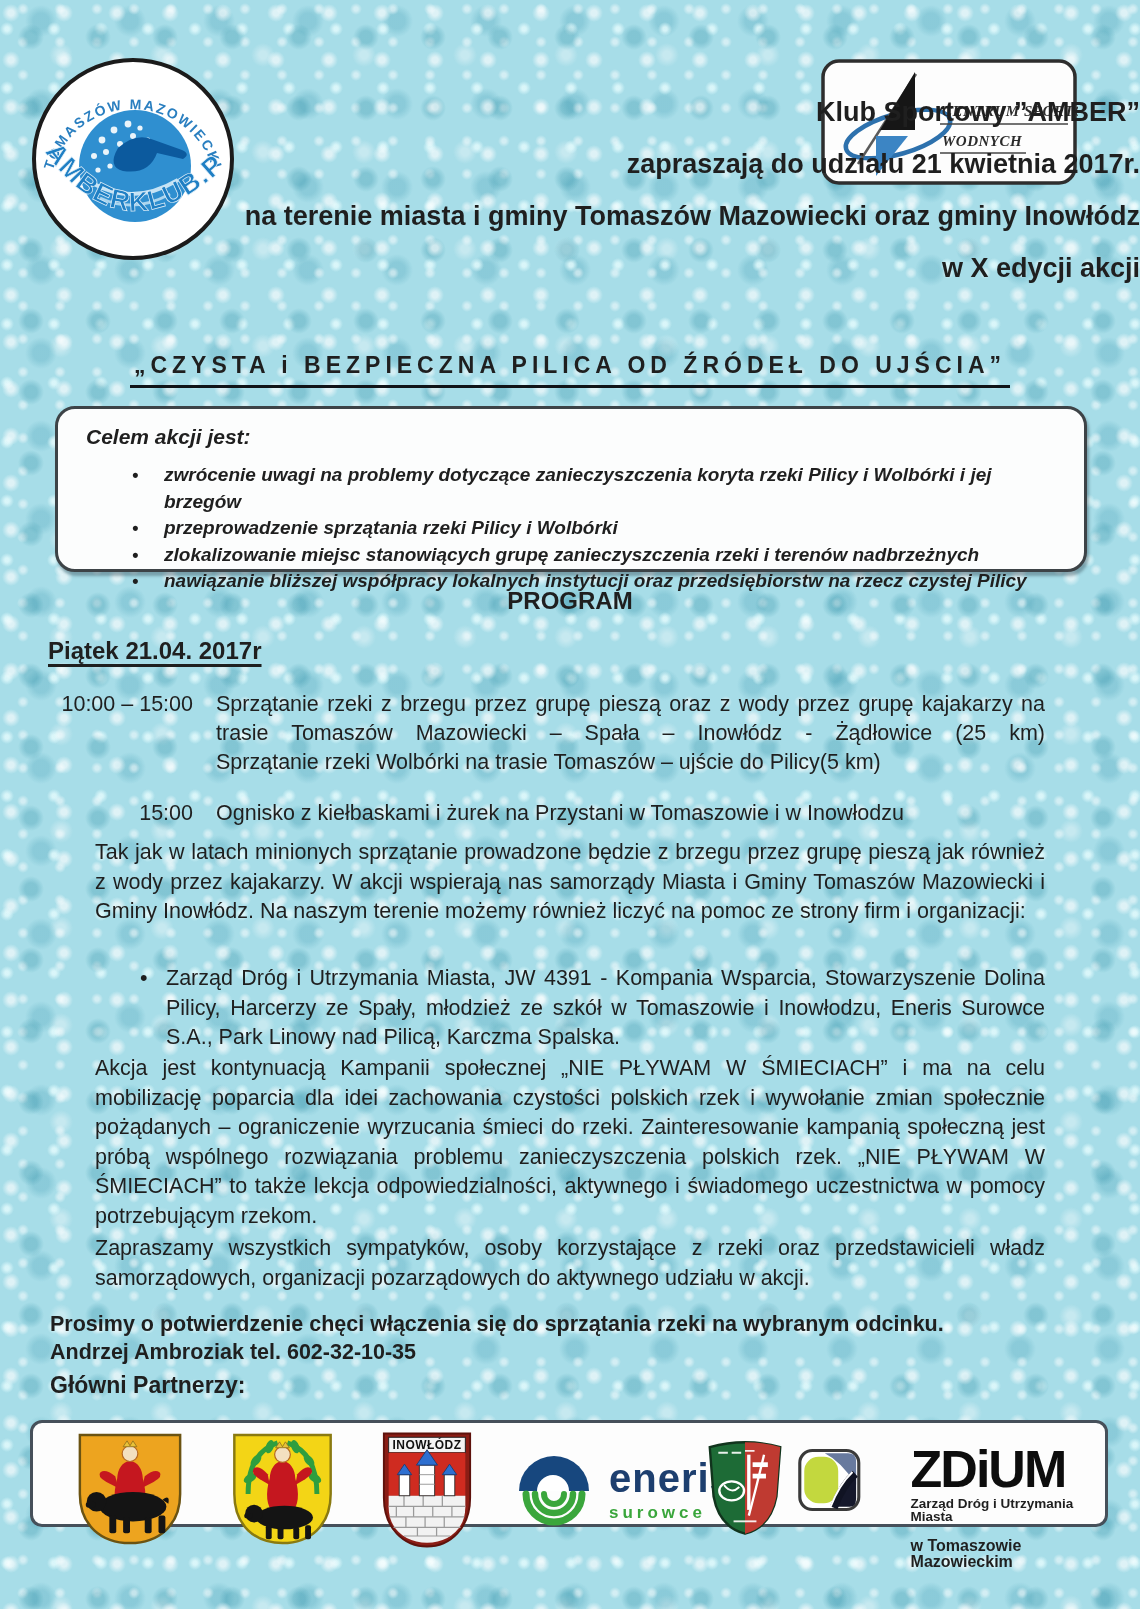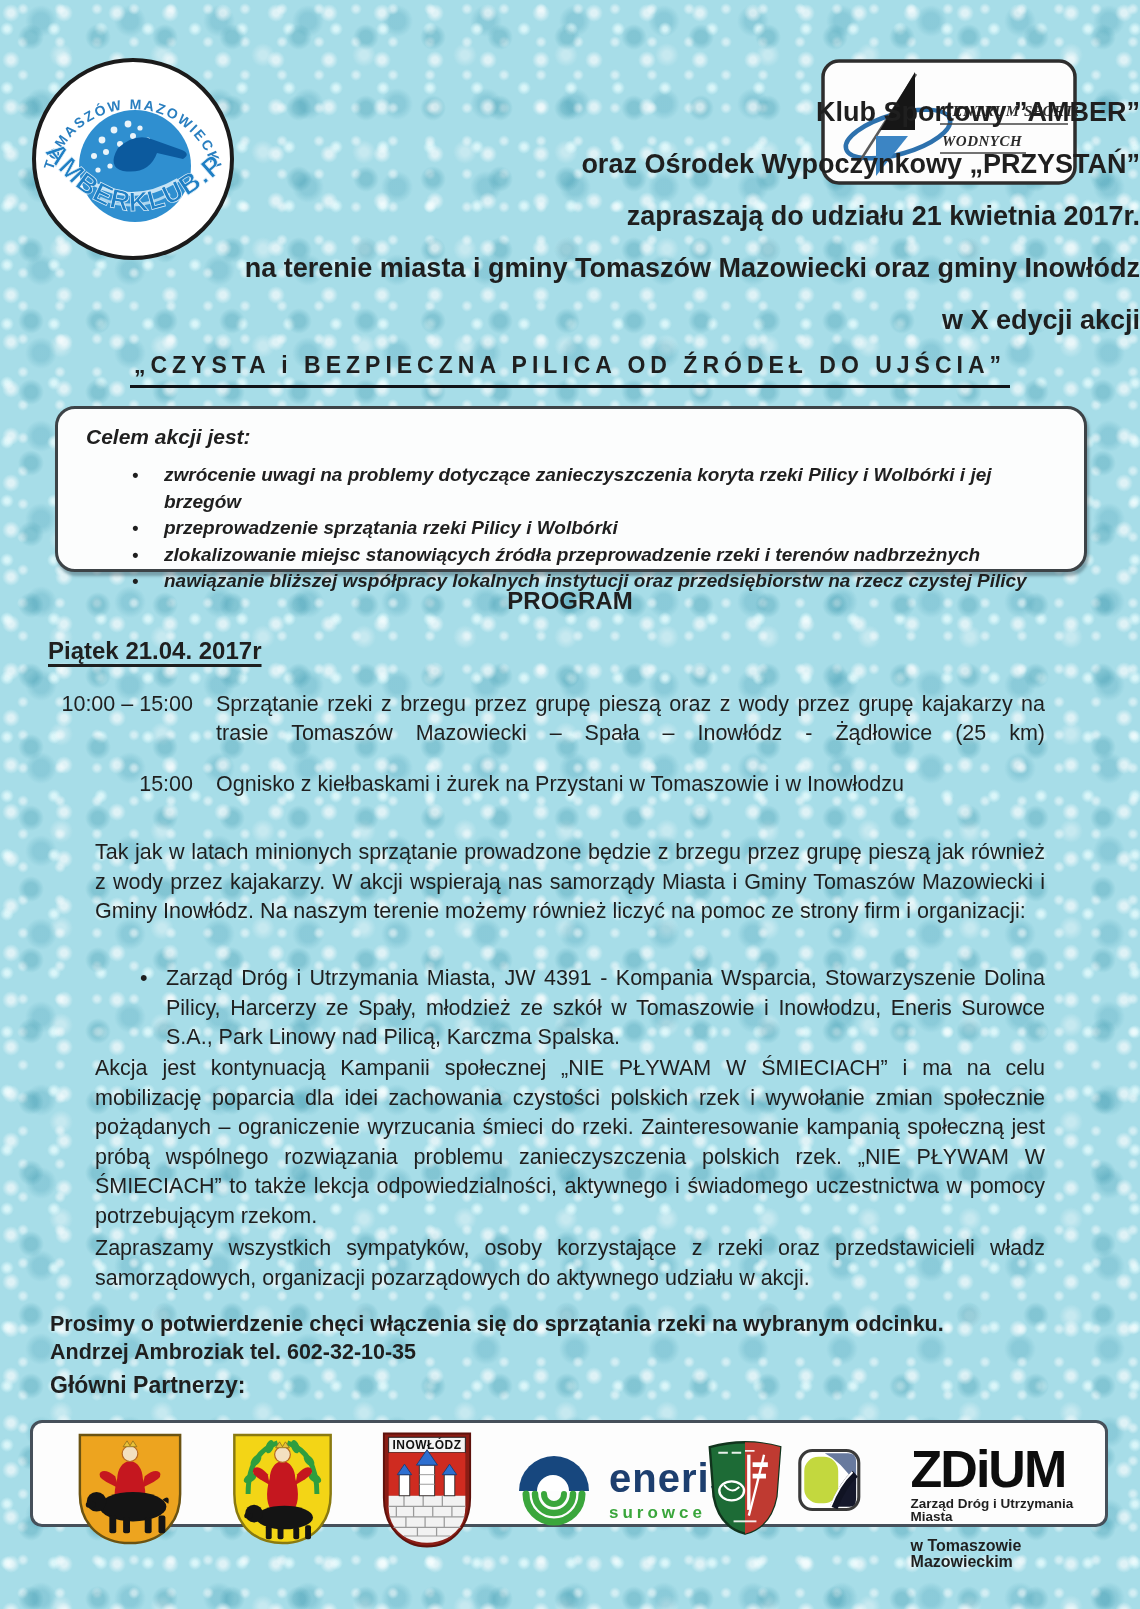--- a/index.html
+++ b/index.html
@@ -105,21 +105,20 @@
       <path d="M56,78 L88,78 L56,118 Z" fill="#3c85c4"></path>
     </g>
     <text x="122" y="58" font-family="Liberation Serif, DejaVu Serif, serif" font-style="italic" font-weight="bold" font-size="15" fill="#2b2b2b" letter-spacing="0.5">CENTRUM SPORTÓW</text>
     <line x1="120" y1="66" x2="248" y2="66" stroke="#444" stroke-width="1.6"></line>
     <text x="122" y="88" font-family="Liberation Serif, DejaVu Serif, serif" font-style="italic" font-weight="bold" font-size="15" fill="#2b2b2b" letter-spacing="0.5">WODNYCH</text>
     <line x1="120" y1="95" x2="206" y2="95" stroke="#444" stroke-width="1.4"></line>
   </svg>
 
   <div class="abs header-lines">
     <div>Klub Sportowy ”AMBER”</div>
-    <div>oraz Ośrodek Wypoczynkowy „PRZYSTAŃ”</div>
     <div>zapraszają do udziału 21 kwietnia  2017r.</div>
     <div>na terenie miasta i gminy Tomaszów Mazowiecki oraz gminy Inowłódz</div>
     <div>w  X edycji akcji</div>
   </div>
 
   <div class="abs title-wrap">
     <span class="title">„CZYSTA i BEZPIECZNA  PILICA OD ŹRÓDEŁ DO UJŚCIA”</span>
   </div>
 
   <div class="abs goals-box">
@@ -128,37 +127,38 @@
       <div class="goal-item">
         <span class="dot">•</span>
         <span>zwrócenie uwagi na problemy dotyczące zanieczyszczenia koryta rzeki Pilicy i  Wolbórki i jej brzegów</span>
       </div>
       <div class="goal-item">
         <span class="dot">•</span>
         <span>przeprowadzenie sprzątania rzeki Pilicy i Wolbórki</span>
       </div>
       <div class="goal-item">
         <span class="dot">•</span>
-        <span>zlokalizowanie miejsc stanowiących źródła przeprowadzenie rzeki i terenów nadbrzeżnych</span>
+        <span>zlokalizowanie miejsc stanowiących grupę zanieczyszczenia rzeki i terenów nadbrzeżnych</span>
       </div>
       <div class="goal-item">
         <span class="dot">•</span>
         <span>nawiązanie bliższej współpracy lokalnych instytucji oraz przedsiębiorstw na rzecz czystej Pilicy</span>
       </div>
     </div>
   </div>
 
   <div class="abs program-heading">PROGRAM</div>
   <div class="abs program-date">Piątek 21.04. 2017r</div>
 
   <div class="abs schedule">
     <div class="sched-row">
       <div class="sched-time">10:00 – 15:00</div>
       <div class="sched-desc">
         <div class="sched-just">Sprzątanie rzeki z brzegu przez grupę pieszą oraz z wody przez grupę kajakarzy na trasie Tomaszów Mazowiecki – Spała – Inowłódz - Żądłowice (25 km)</div>
+        <div>Sprzątanie rzeki Wolbórki na trasie Tomaszów – ujście do Pilicy(5 km)</div>
       </div>
     </div>
     <div class="sched-row">
       <div class="sched-time">15:00</div>
       <div class="sched-desc">
         <div>Ognisko z kiełbaskami i żurek na Przystani w Tomaszowie i w Inowłodzu</div>
       </div>
     </div>
   </div>
 

